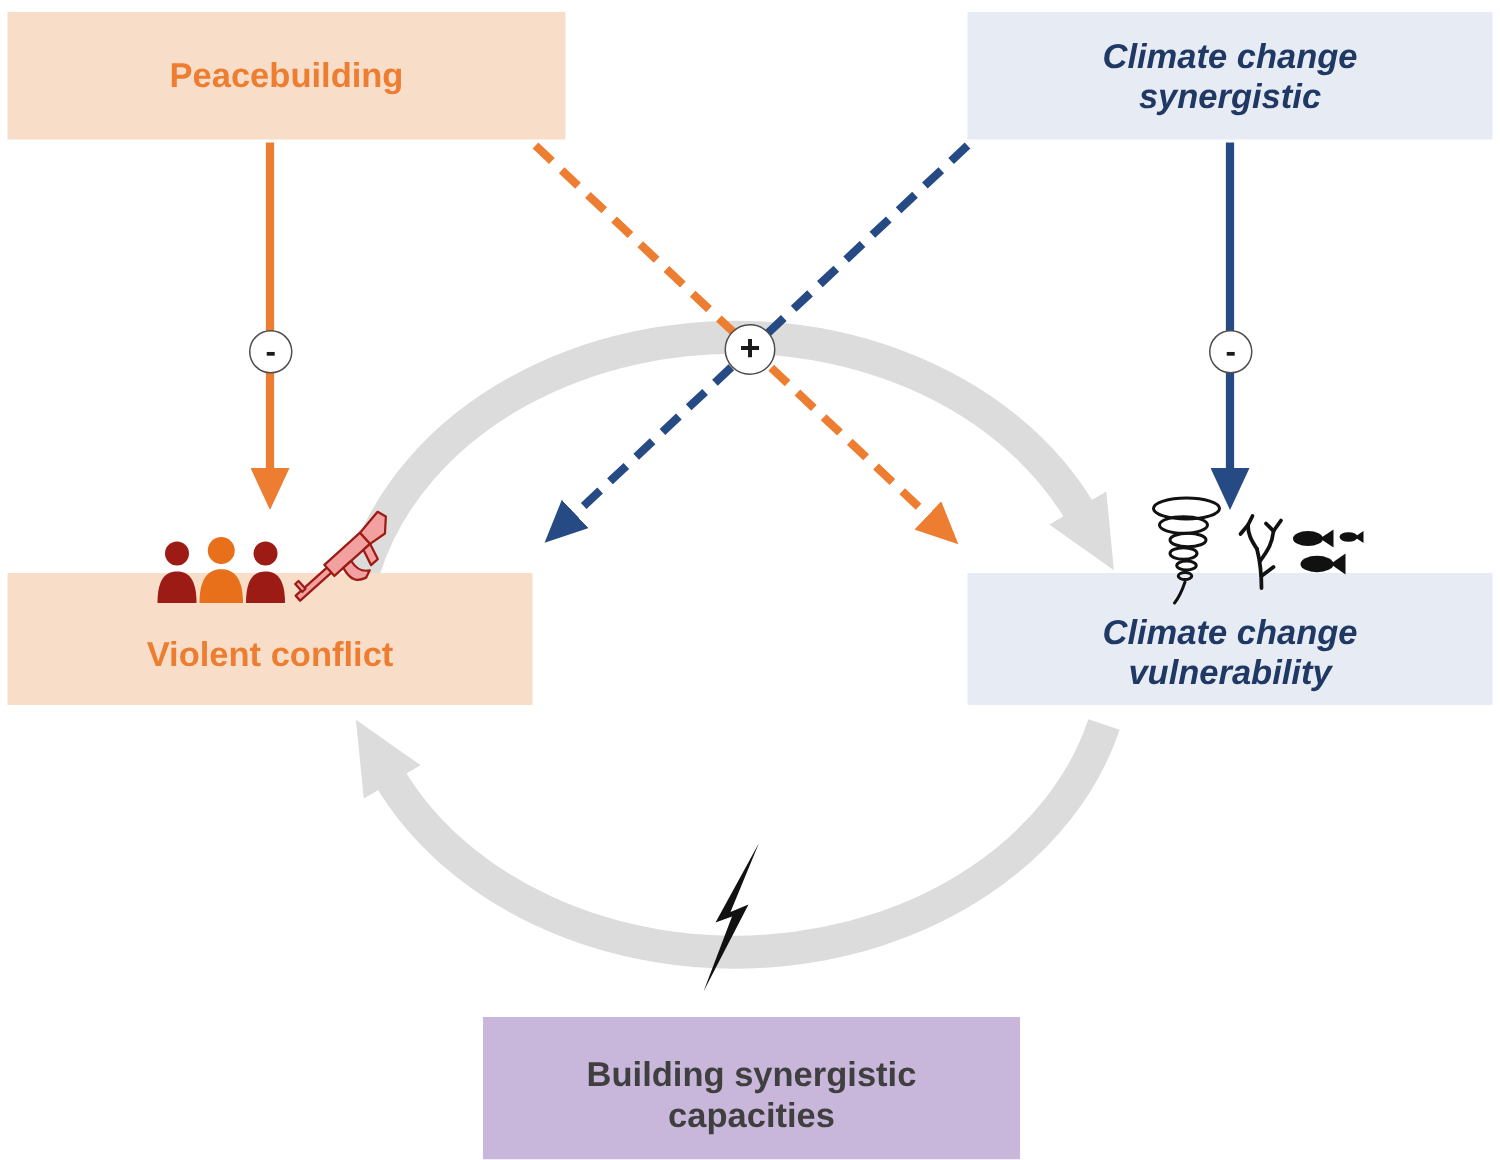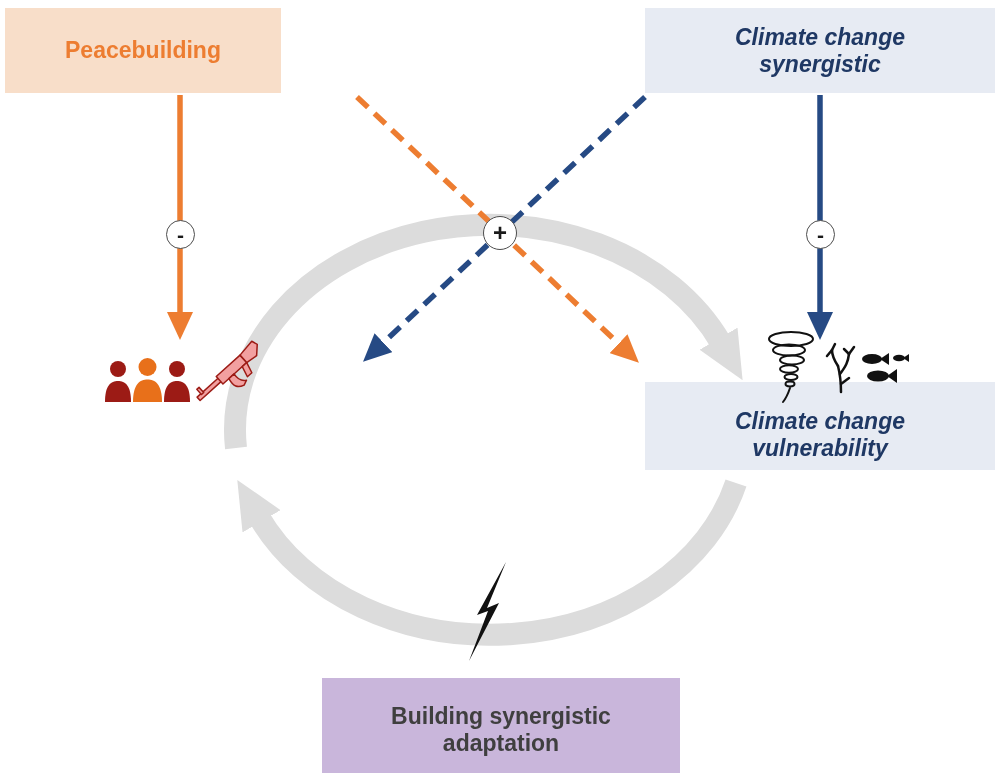--- a/index.html
+++ b/index.html
@@ -29,21 +29,21 @@
     justify-content: center;
     text-align: center;
     font-weight: bold;
     font-size: 23px;
     line-height: 27px;
   }
   .box-orange { background: var(--orange-bg, #F8DEC9); color: var(--orange, #ED7D31); }
   .box-blue   { background: var(--blue-bg, #E7EBF3); color: var(--navy, #1F3864); font-style: italic; }
   .box-purple { background: var(--purple-bg, #C9B6DB); color: var(--dark-text, #3F3F3F); }
 
-  #box-peacebuilding { left: 5px; top: 8px; width: 276px; height: 85px; }
+  #box-peacebuilding { left: 5px; top: 8px; width: 372px; height: 85px; }
   #box-adaptation    { left: 645px; top: 8px; width: 350px; height: 85px; }
   #box-conflict      { left: 5px; top: 382px; width: 350px; height: 88px; justify-content: flex-end; padding-bottom: 20px; }
   #box-vulnerability { left: 645px; top: 382px; width: 350px; height: 88px; justify-content: flex-end; padding-bottom: 8px; }
   #box-capacities    { left: 322px; top: 678px; width: 358px; height: 103px; }
 
   .icon {
     position: absolute;
     z-index: 3;
   }
   #icon-people  { left: 100px; top: 356px; width: 95px;  height: 46px; }
@@ -115,29 +115,32 @@
 
   <div class="box box-orange" id="box-peacebuilding">
     <span>Peacebuilding</span>
   </div>
 
   <div class="box box-blue" id="box-adaptation">
     <span>Climate change</span>
     <span>synergistic</span>
   </div>
 
+  <div class="box box-orange" id="box-conflict">
+    <span>Violent conflict</span>
+  </div>
 
   <div class="box box-blue" id="box-vulnerability">
     <span>Climate change</span>
     <span>vulnerability</span>
   </div>
 
   <div class="box box-purple" id="box-capacities">
     <span>Building synergistic</span>
-    <span>adaptation</span>
+    <span>capacities</span>
   </div>
 
   <div class="sign sign-minus" id="sign-minus-left">-</div>
   <div class="sign sign-plus" id="sign-plus">+</div>
   <div class="sign sign-minus" id="sign-minus-right">-</div>
 
   <svg class="icon" id="icon-people" viewBox="0 0 95 46" xmlns="http://www.w3.org/2000/svg">
     <circle cx="18" cy="13" r="8" class="fill-darkred"></circle>
     <path d="M5,46 C5,29 11,25 18,25 C25,25 31,29 31,46 Z" class="fill-darkred"></path>
     <circle cx="77" cy="13" r="8" class="fill-darkred"></circle>

